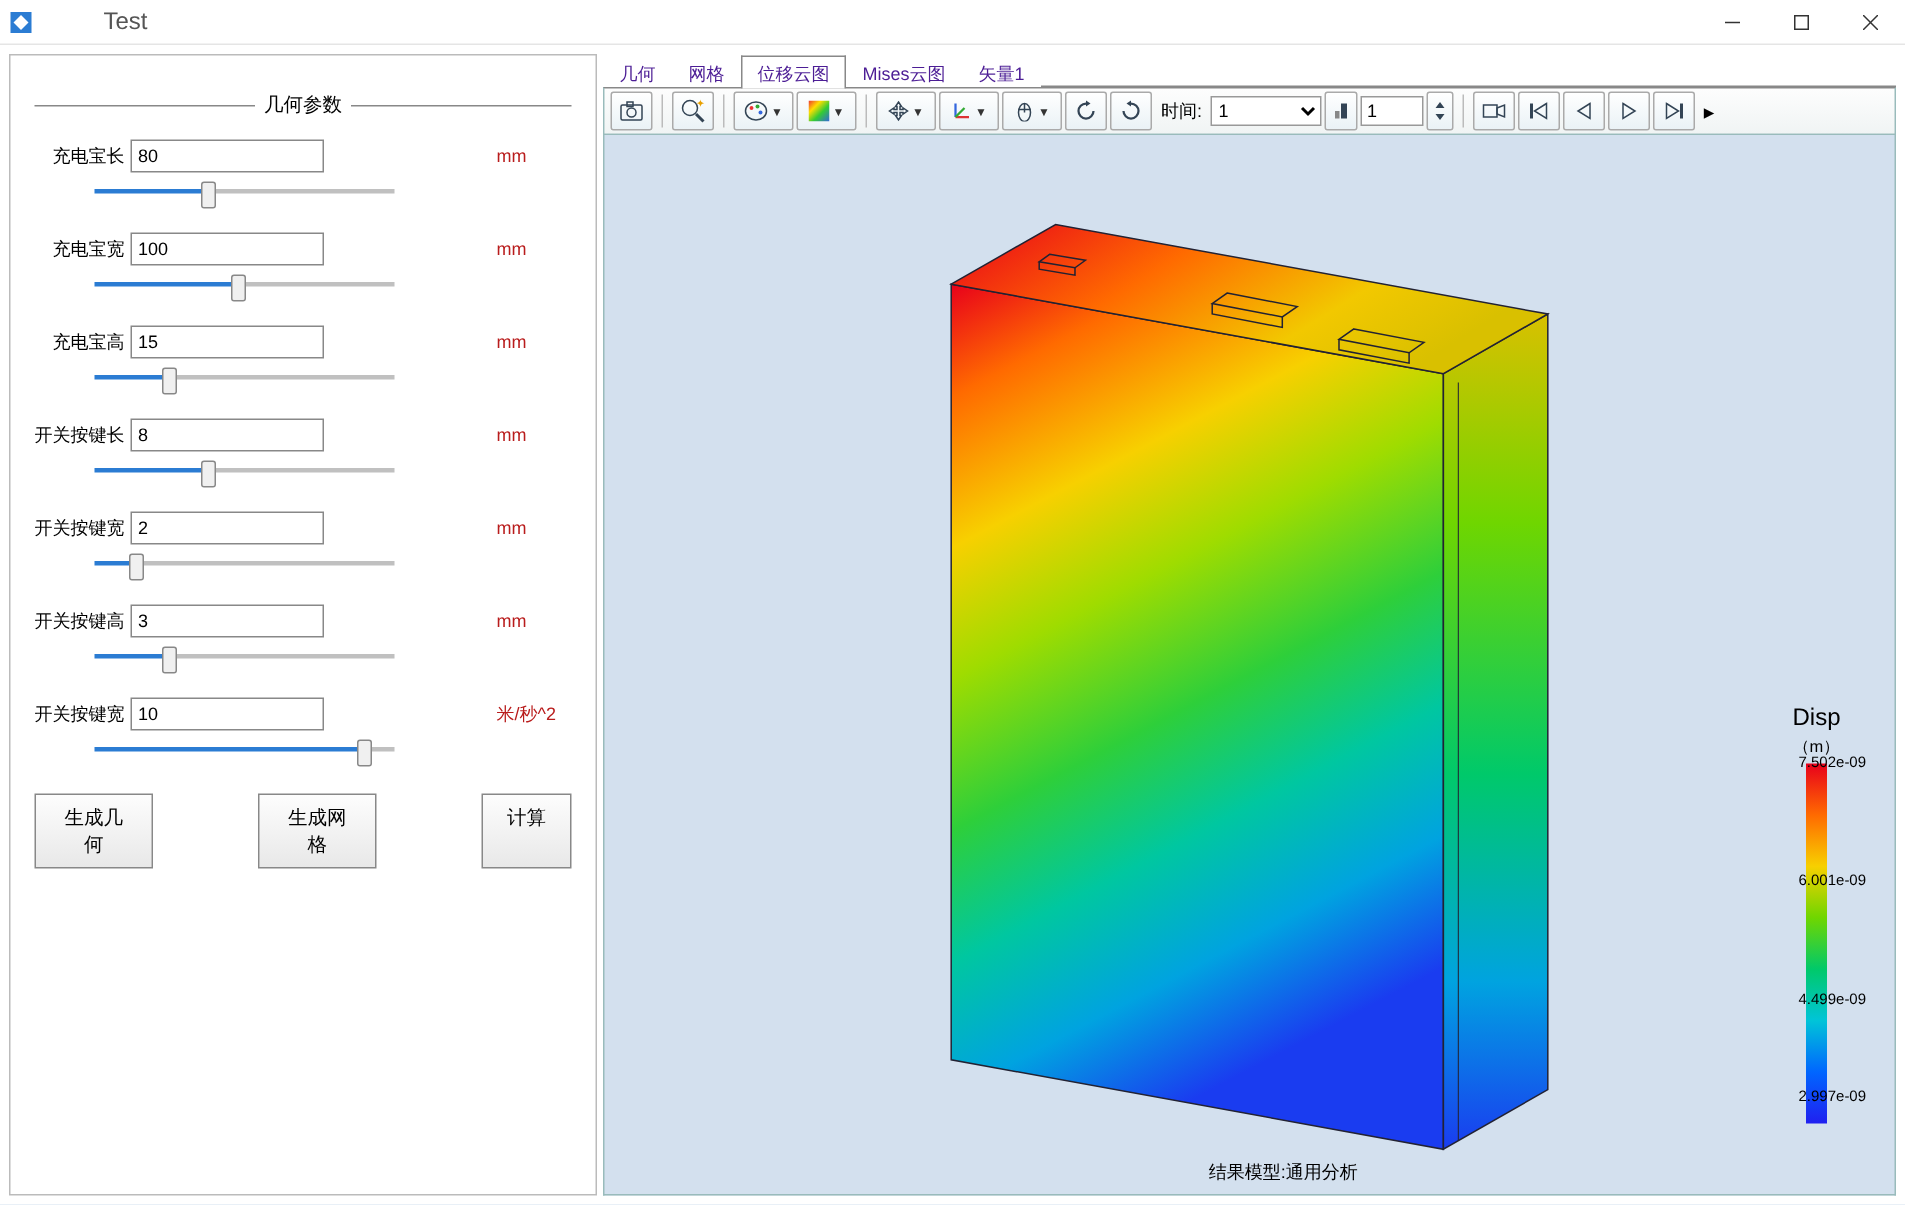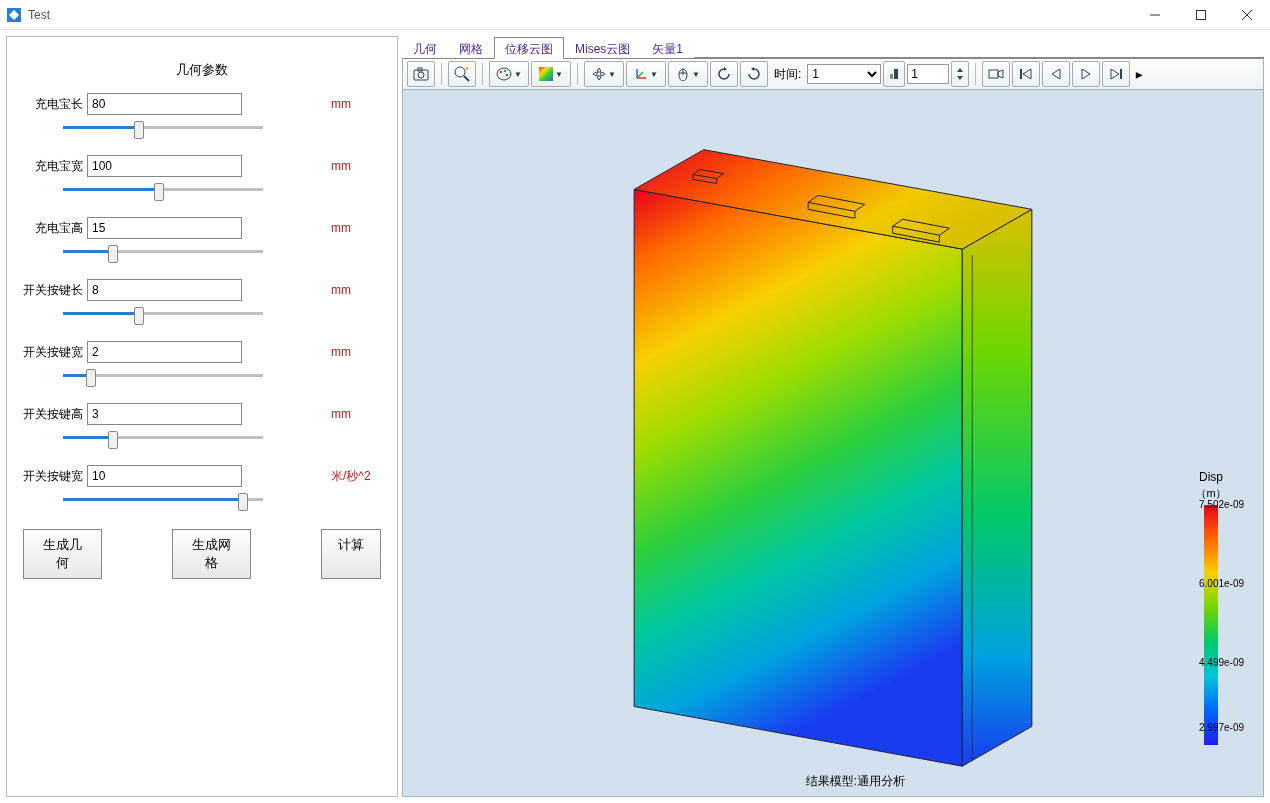--- a/index.html
+++ b/index.html
@@ -1,36 +1,36 @@
 <!DOCTYPE html>
 <html><head>
 <meta charset="utf-8">
 <style>
 * { box-sizing: border-box; margin: 0; padding: 0; font-family: "Microsoft YaHei", "SimSun", sans-serif; }
 body { background: #fff; width: 1270px; height: 803px; overflow: hidden; }
 
 
 .titlebar { height: 30px; display: flex; align-items: center; padding: 0 0 0 6px; background: #fff; border-bottom: 1px solid #e5e5e5; }
 .titlebar .app-icon { width: 16px; height: 16px; margin-right: 6px; display:flex; align-items:center; justify-content:center;}
-.titlebar .title { font-size: 12px; color: #555; }
+.titlebar .title { font-size: 16px; color: #555; margin-left: 41px; }
 .titlebar .winbtns { margin-left: auto; display: flex; }
 .titlebar .winbtn { width: 46px; height: 30px; display: flex; align-items: center; justify-content: center; color: #333; font-size: 12px; }
 
 
 .main { display: flex; height: 773px; }
 .sidebar { width: 392px; border: 1px solid #bbb; margin: 6px 0 6px 6px; padding: 18px 16px; background: #fff; }
 
 
-.group-head { display: flex; align-items: center; margin-bottom: 14px; margin-top: 6px; flex-direction: column;}
+.group-head { display: flex; align-items: center; margin-bottom: 14px; margin-top: 6px;}
 .group-head .line { flex: 1; height: 1px; background: #888; }
 .group-head .label { padding: 0 6px; font-size: 13px; color: #000; }
 
 .param-row { display: flex; align-items: center; margin-bottom: 4px; }
 .param-row .plabel { width: 64px; text-align: right; font-size: 12px; color: #000; padding-right: 4px; }
-.param-row input[type=text] { width: 155px; height: 22px; border: 1px solid #888; padding: 0 4px; font-size: 12px; }
+.param-row input[type=text] { width: 129px; height: 22px; border: 1px solid #888; padding: 0 4px; font-size: 12px; }
 .param-row .unit { margin-left: auto; width: 50px; font-size: 12px; color: #b91c1c; }
 .slider-row { padding-left: 40px; margin-bottom: 18px; }
 .slider { position: relative; width: 200px; height: 18px; }
 .slider .track-active { position:absolute; left:0; top:7px; height:3px; background:#2b7cd3; }
 .slider .track-rest { position:absolute; top:7px; height:3px; background:#c0c0c0; right:0; }
 .slider .thumb { position:absolute; top:2px; width:10px; height:18px; background:#f0f0f0; border:1px solid #888; border-radius:2px; transform:translateX(-50%); }
 
 .btn-row { display:flex; margin-top: 20px; gap: 70px; }
 .btn { padding: 6px 14px; font-size: 13px; border: 1px solid #888; background: linear-gradient(#fdfdfd,#e8e8e8); cursor: pointer; min-width:60px; text-align:center;}
 
@@ -50,21 +50,21 @@
 .tselect { height:20px; border:1px solid #999; background:#fff; font-size:12px; width:74px;}
 .tinput { height:20px; width:42px; border:1px solid #999; font-size:12px; padding:0 3px;}
 
 .viewport { flex:1; border:1px solid #9bb; border-top:none; background:#d3e0ee; position:relative; overflow:hidden;}
 
 
 .viewport svg { position:absolute; left:0; top:0; width:100%; height:100%; }
 
 
 .legend { position:absolute; right:12px; top:380px; width:80px; font-size:11px; text-align:center;}
-.legend .ltitle { font-size:12px; margin-bottom:2px;}
+.legend .ltitle { font-size:16px; margin-bottom:2px;}
 .legend .lunit { margin-bottom:4px;}
 .legend .bar { width:14px; height:240px; margin:0 auto; background: linear-gradient(to bottom, #e8001b, #ff6a00, #f7d000, #6fd600, #00c96a, #00c4d8, #0066ff, #2020f0); position:relative;}
 .legend .ticks { position:absolute; left:28px; top:0; height:240px; width:60px; text-align:left;}
 .legend .tick { position:absolute; font-size:10px; white-space:nowrap;}
 
 .axis-triad { position:absolute; left:70px; bottom:55px; }
 .caption { position:absolute; bottom:6px; left:0; right:0; text-align:center; font-size:12px;margin-left:45px;}
 </style>
 </head>
 <body>

